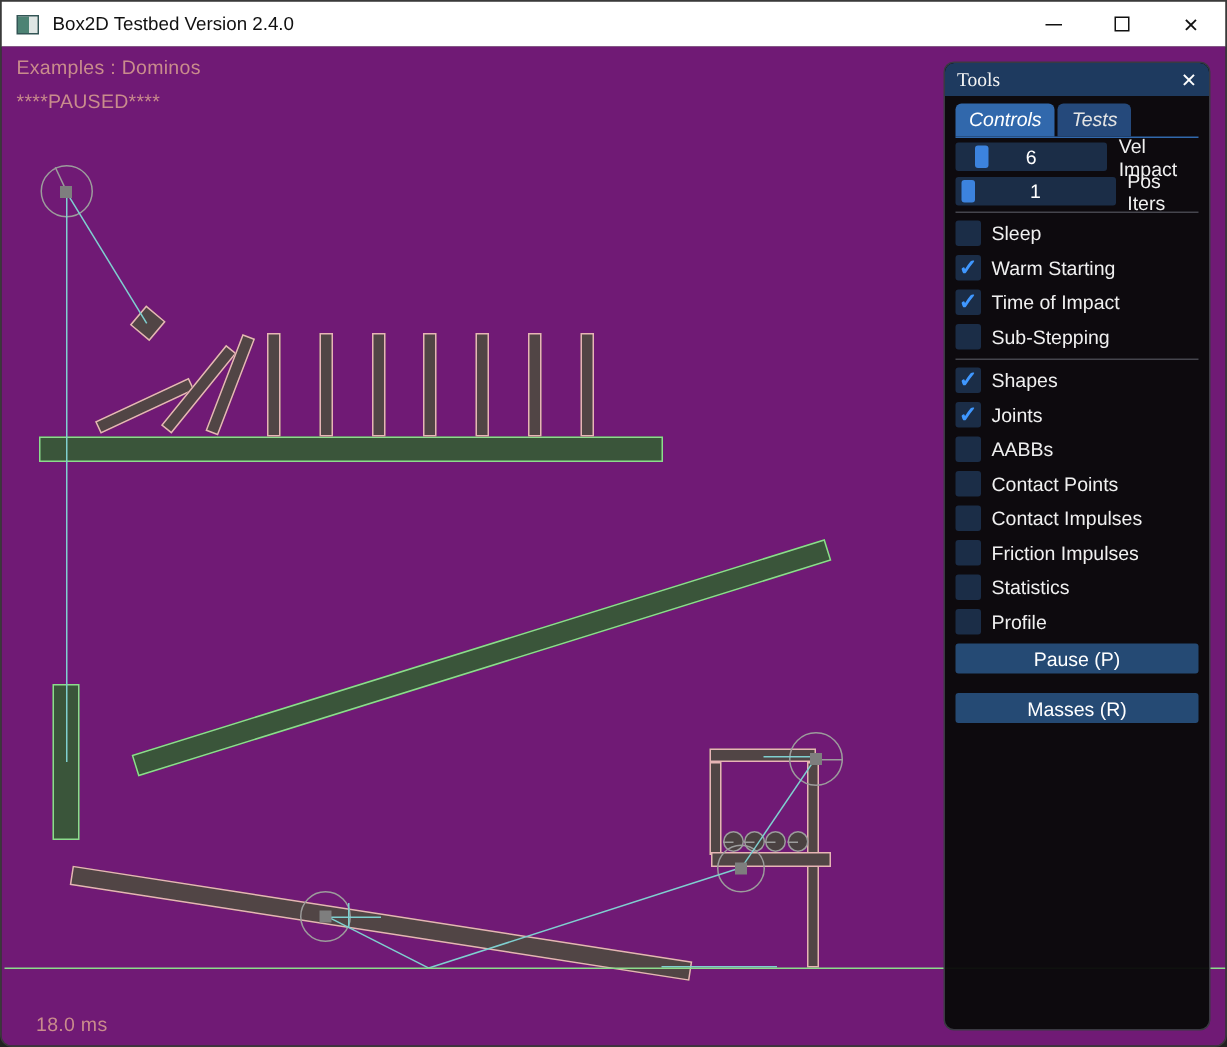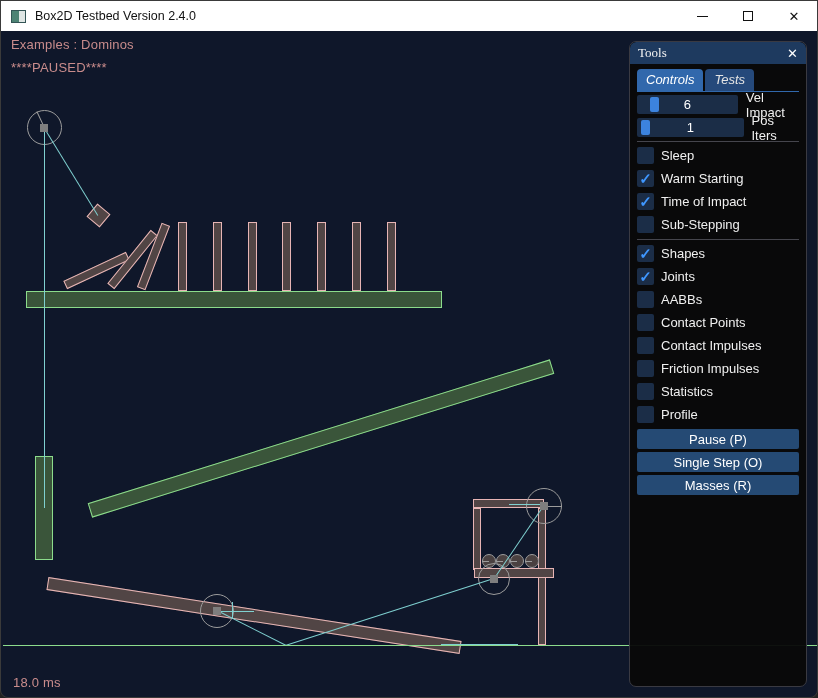--- a/index.html
+++ b/index.html
@@ -11,21 +11,21 @@
     display:flex;align-items:center;color:#000;}
   .app-icon{width:15px;height:13px;margin:0 9px 0 10px;border:1px solid #355;
     background:linear-gradient(to right,#4d8374 0 55%,#dfe6e4 55%);}
   .titlebar .title{font-size:12.5px;color:#111;}
   .win-controls{margin-left:auto;display:flex;height:100%;}
   .win-btn{width:46px;height:100%;display:flex;align-items:center;justify-content:center;}
   .glyph-min{width:11px;height:1px;background:#111;}
   .glyph-max{width:10px;height:10px;border:1px solid #111;}
   .glyph-close{font-size:13px;color:#111;line-height:1;}
   
-  .scene{position:absolute;top:30px;left:0;right:0;bottom:0;background:#0f172a;overflow:hidden;}
+  .scene{position:absolute;top:30px;left:0;right:0;bottom:0;background:#701a75;overflow:hidden;}
   .hud{position:absolute;font-size:13px;color:#c98c8c;letter-spacing:.2px;}
   
   .shape{position:absolute;}
   .green{background:#3a553a;border:1px solid #8cdc8c;}
   .tan{background:#514545;border:1px solid #e7b5b5;}
   .circle{position:absolute;border:1px solid #9c9c9c;border-radius:50%;background:transparent;}
   .ball{position:absolute;width:14px;height:14px;border:1px solid #9c9c9c;border-radius:50%;background:#4a4141;}
   .anchor{position:absolute;width:8px;height:8px;background:#7e7e7e;}
   .jline{position:absolute;height:1px;background:#7fd0d0;transform-origin:0 0;}
   .gline{position:absolute;height:1px;background:#9c9c9c;transform-origin:0 0;}
@@ -48,21 +48,21 @@
   .grab{position:absolute;top:2px;width:9px;height:15px;background:#3c83de;border-radius:2px;}
   .track .val{position:absolute;inset:0;display:flex;align-items:center;justify-content:center;
     color:#fff;font-size:13px;}
   .slider-label{margin-left:8px;color:#f0f0f0;}
   .separator{height:1px;background:#45454d;margin:3px 0 5px;}
   .cb-row{display:flex;align-items:center;height:17px;margin-bottom:6px;}
   .cb-box{position:relative;width:17px;height:17px;background:#1b2d47;border-radius:2px;
     display:flex;align-items:center;justify-content:center;}
   .check{color:#3f97ff;font-size:15px;font-weight:bold;line-height:1;}
   .cb-label{margin-left:7px;color:#f0f0f0;}
-  .btn{width:100%;height:20px;margin-bottom:3px;background:#254a74;border:none;border-radius:2px;
+  .btn{width:100%;height:20px;margin-bottom:13px;background:#254a74;border:none;border-radius:2px;
     color:#fff;font-size:13px;display:flex;align-items:center;justify-content:center;}
 </style>
 </head>
 <body>
 
 <div class="window">
 
   <div class="titlebar">
     <div class="app-icon"></div>
     <div class="title">Box2D Testbed Version 2.4.0</div>
@@ -134,21 +134,21 @@
 
     <div class="anchor" style="left:39px;top:93px;"></div>
     <div class="anchor" style="left:212px;top:576px;"></div>
     <div class="anchor" style="left:539px;top:471px;"></div>
     <div class="anchor" style="left:489px;top:544px;"></div>
 
     <div class="ground"></div>
 
     <div class="hud" style="left:10px;top:6px;">Examples : Dominos</div>
     <div class="hud" style="left:10px;top:29px;">****PAUSED****</div>
-    <div class="hud" style="left:12px;top:644px;">18.0 ms</div>
+    <div class="hud" style="left:23px;top:644px;">18.0 ms</div>
 
     <div class="panel">
       <div class="panel-title">
         <span class="pt-label">Tools</span>
         <span class="panel-close">✕</span>
       </div>
       <div class="panel-body">
 
         <div class="tabbar">
 
@@ -257,23 +257,20 @@
               <span class="cb-label">Profile</span>
             </div>
           </div>
 
         <div style="margin-top:5px;">
 
         <button class="btn">
               <span>Pause (P)</span>
             </button>
             <button class="btn">
-              <span>Single Step (O)</span>
-            </button>
-            <button class="btn">
               <span>Masses (R)</span>
             </button>
           </div>
 
       </div>
     </div>
 
   </div>
 </div>
 

